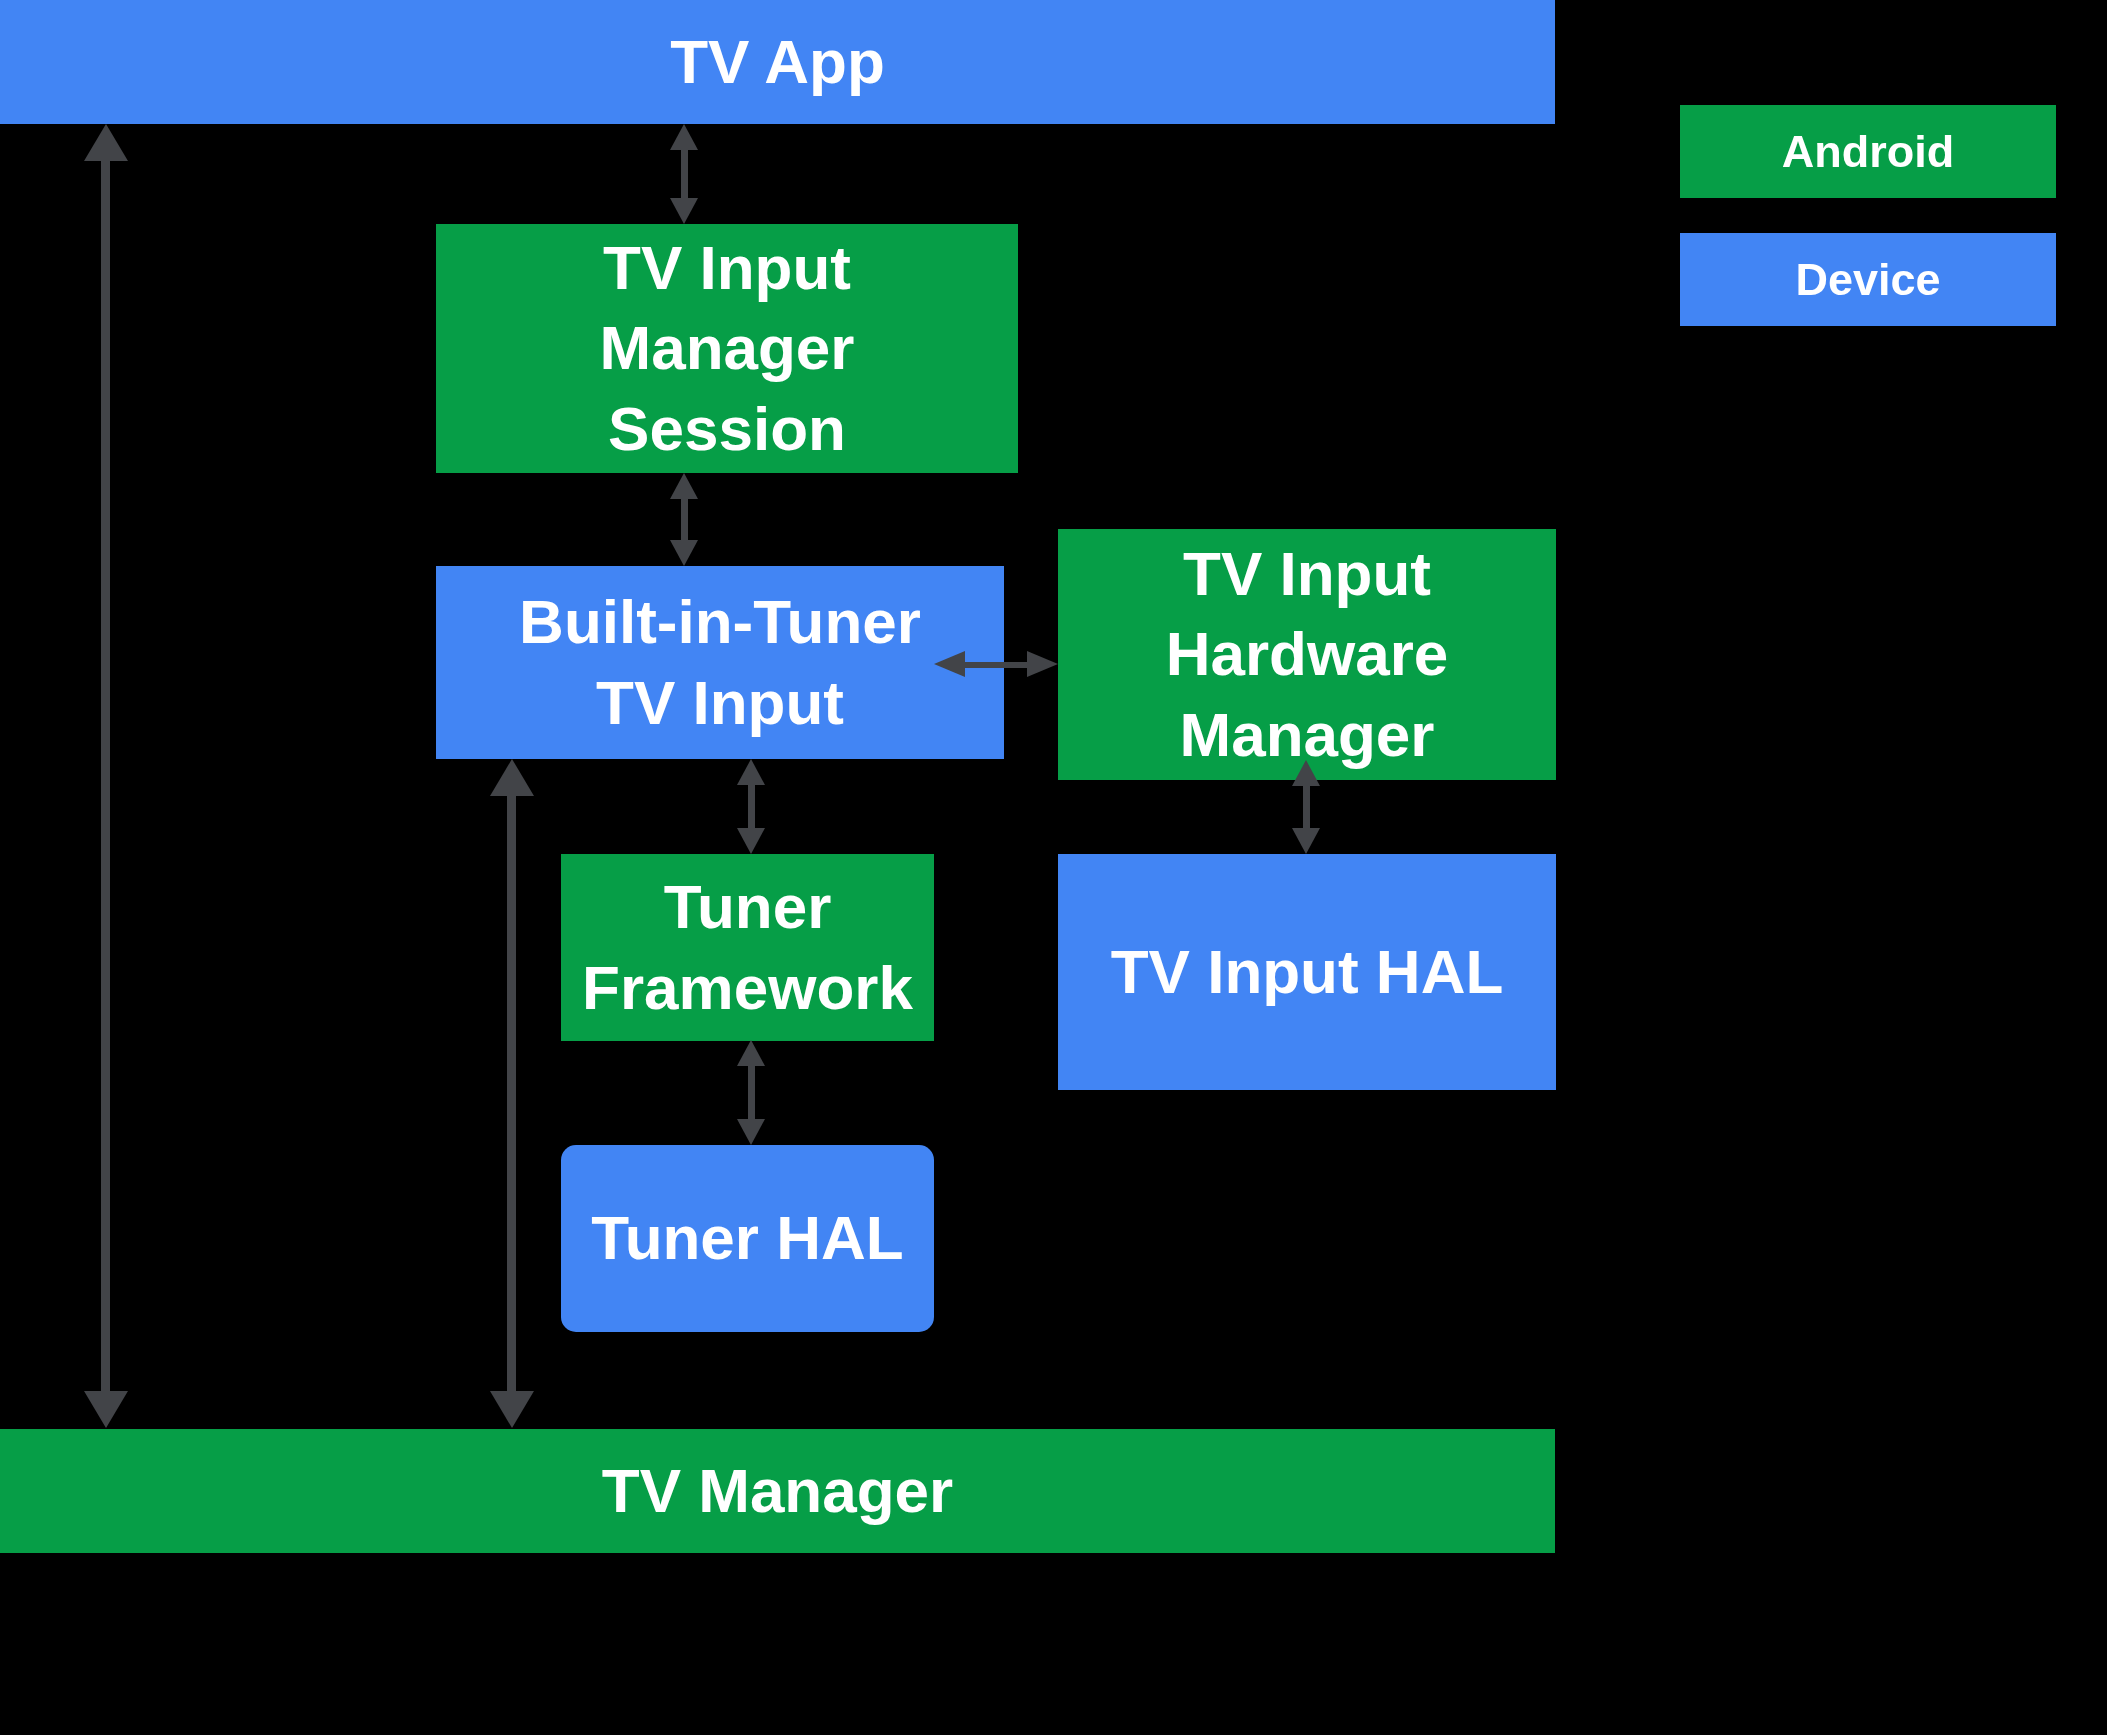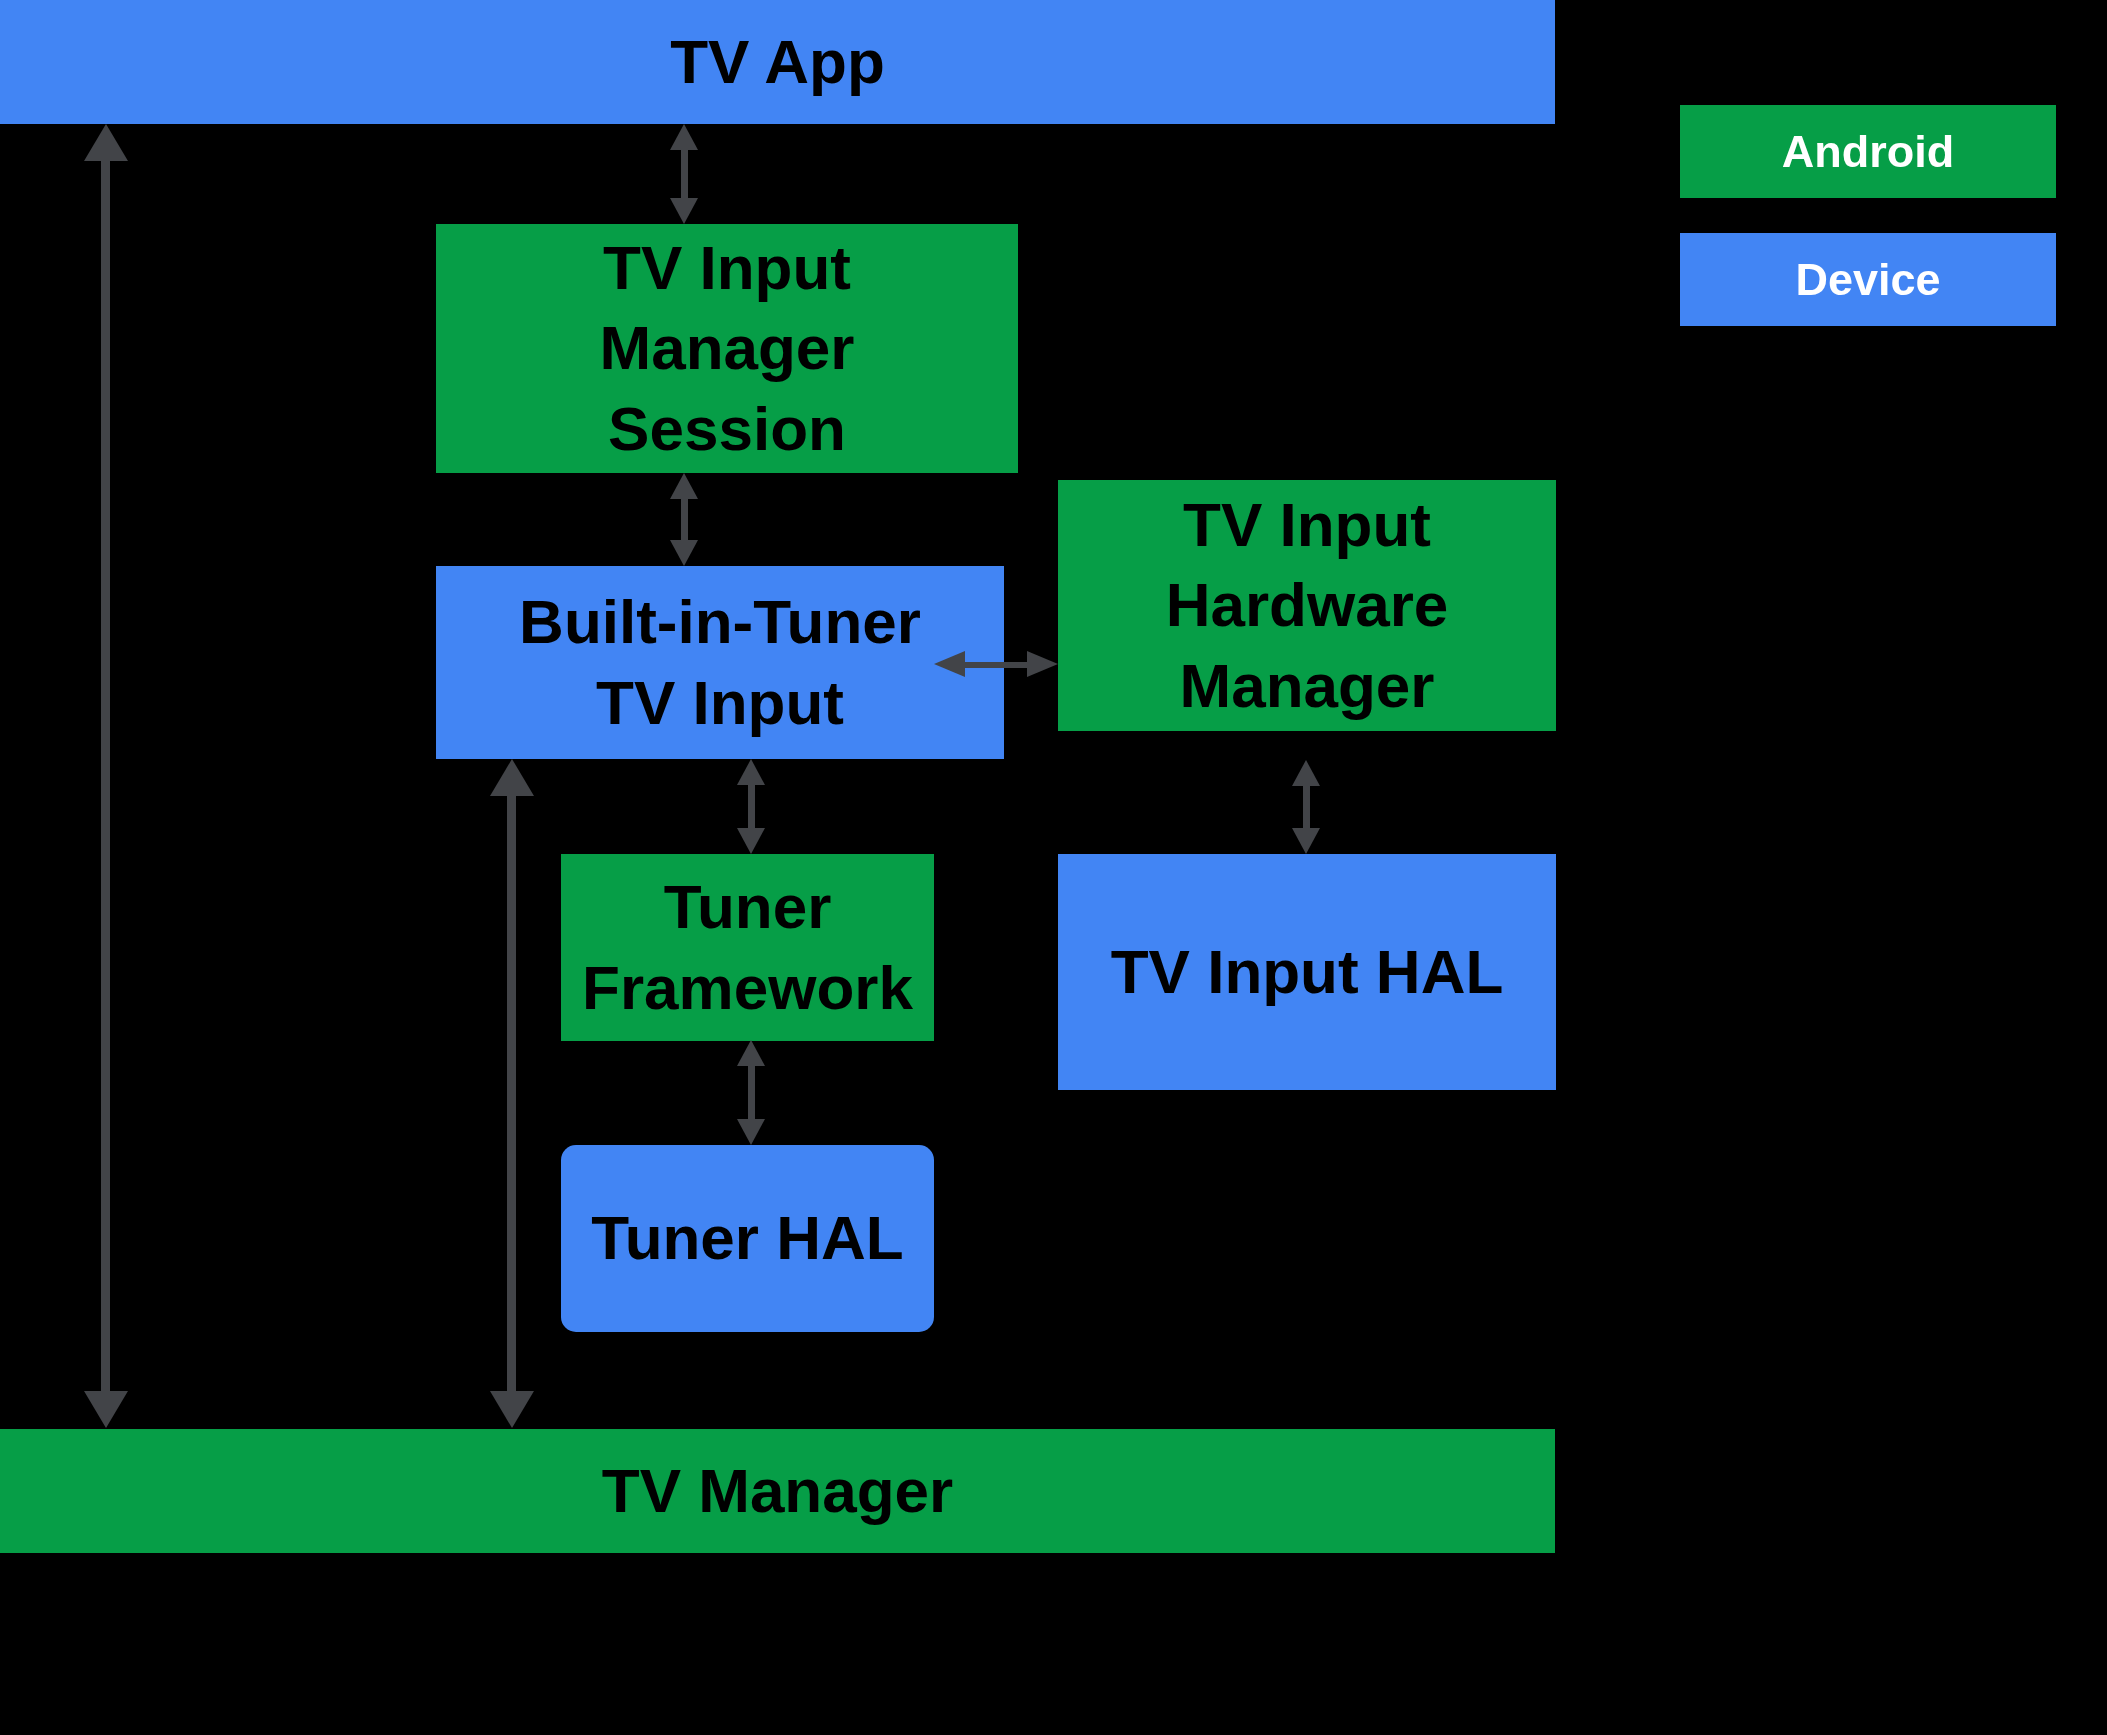--- a/index.html
+++ b/index.html
@@ -7,33 +7,33 @@
     position:relative;
     width:2108px;height:1736px;
     background:#000;
     overflow:hidden;
     font-family:"Liberation Sans",sans-serif;
   }
   
   .node{
     position:absolute;
     display:flex;align-items:center;justify-content:center;
-    color:#000000;font-weight:bold;font-size:62px;line-height:1.3;
+    color:#ffffff;font-weight:bold;font-size:62px;line-height:1.3;
     text-align:center;
   }
   .green{background:#069E47;}
   .blue{background:#4285F4;}
   .node .label{display:block;}
 
   #node-tv-app{left:0;top:0;width:1555px;height:124px;}
   #node-tvims{left:436px;top:224px;width:582px;height:249px;}
   #node-tvims .label{width:299px;}
   #node-bit{left:436px;top:566px;width:568px;height:193px;}
   #node-bit .label{width:448px;}
-  #node-tvihm{left:1058px;top:480px;width:498px;height:251px;}
+  #node-tvihm{left:1058px;top:529px;width:498px;height:251px;}
   #node-tvihm .label{width:348px;}
   #node-tf{left:561px;top:854px;width:373px;height:187px;}
   #node-tf .label{width:367px;}
   #node-tvhal{left:1058px;top:854px;width:498px;height:236px;}
   #node-thal{left:561px;top:1145px;width:373px;height:187px;border-radius:15px;}
   #node-tvp{left:0;top:1429px;width:1555px;height:124px;}
 
   
   .legend-box{
     position:absolute;width:376px;height:93px;

